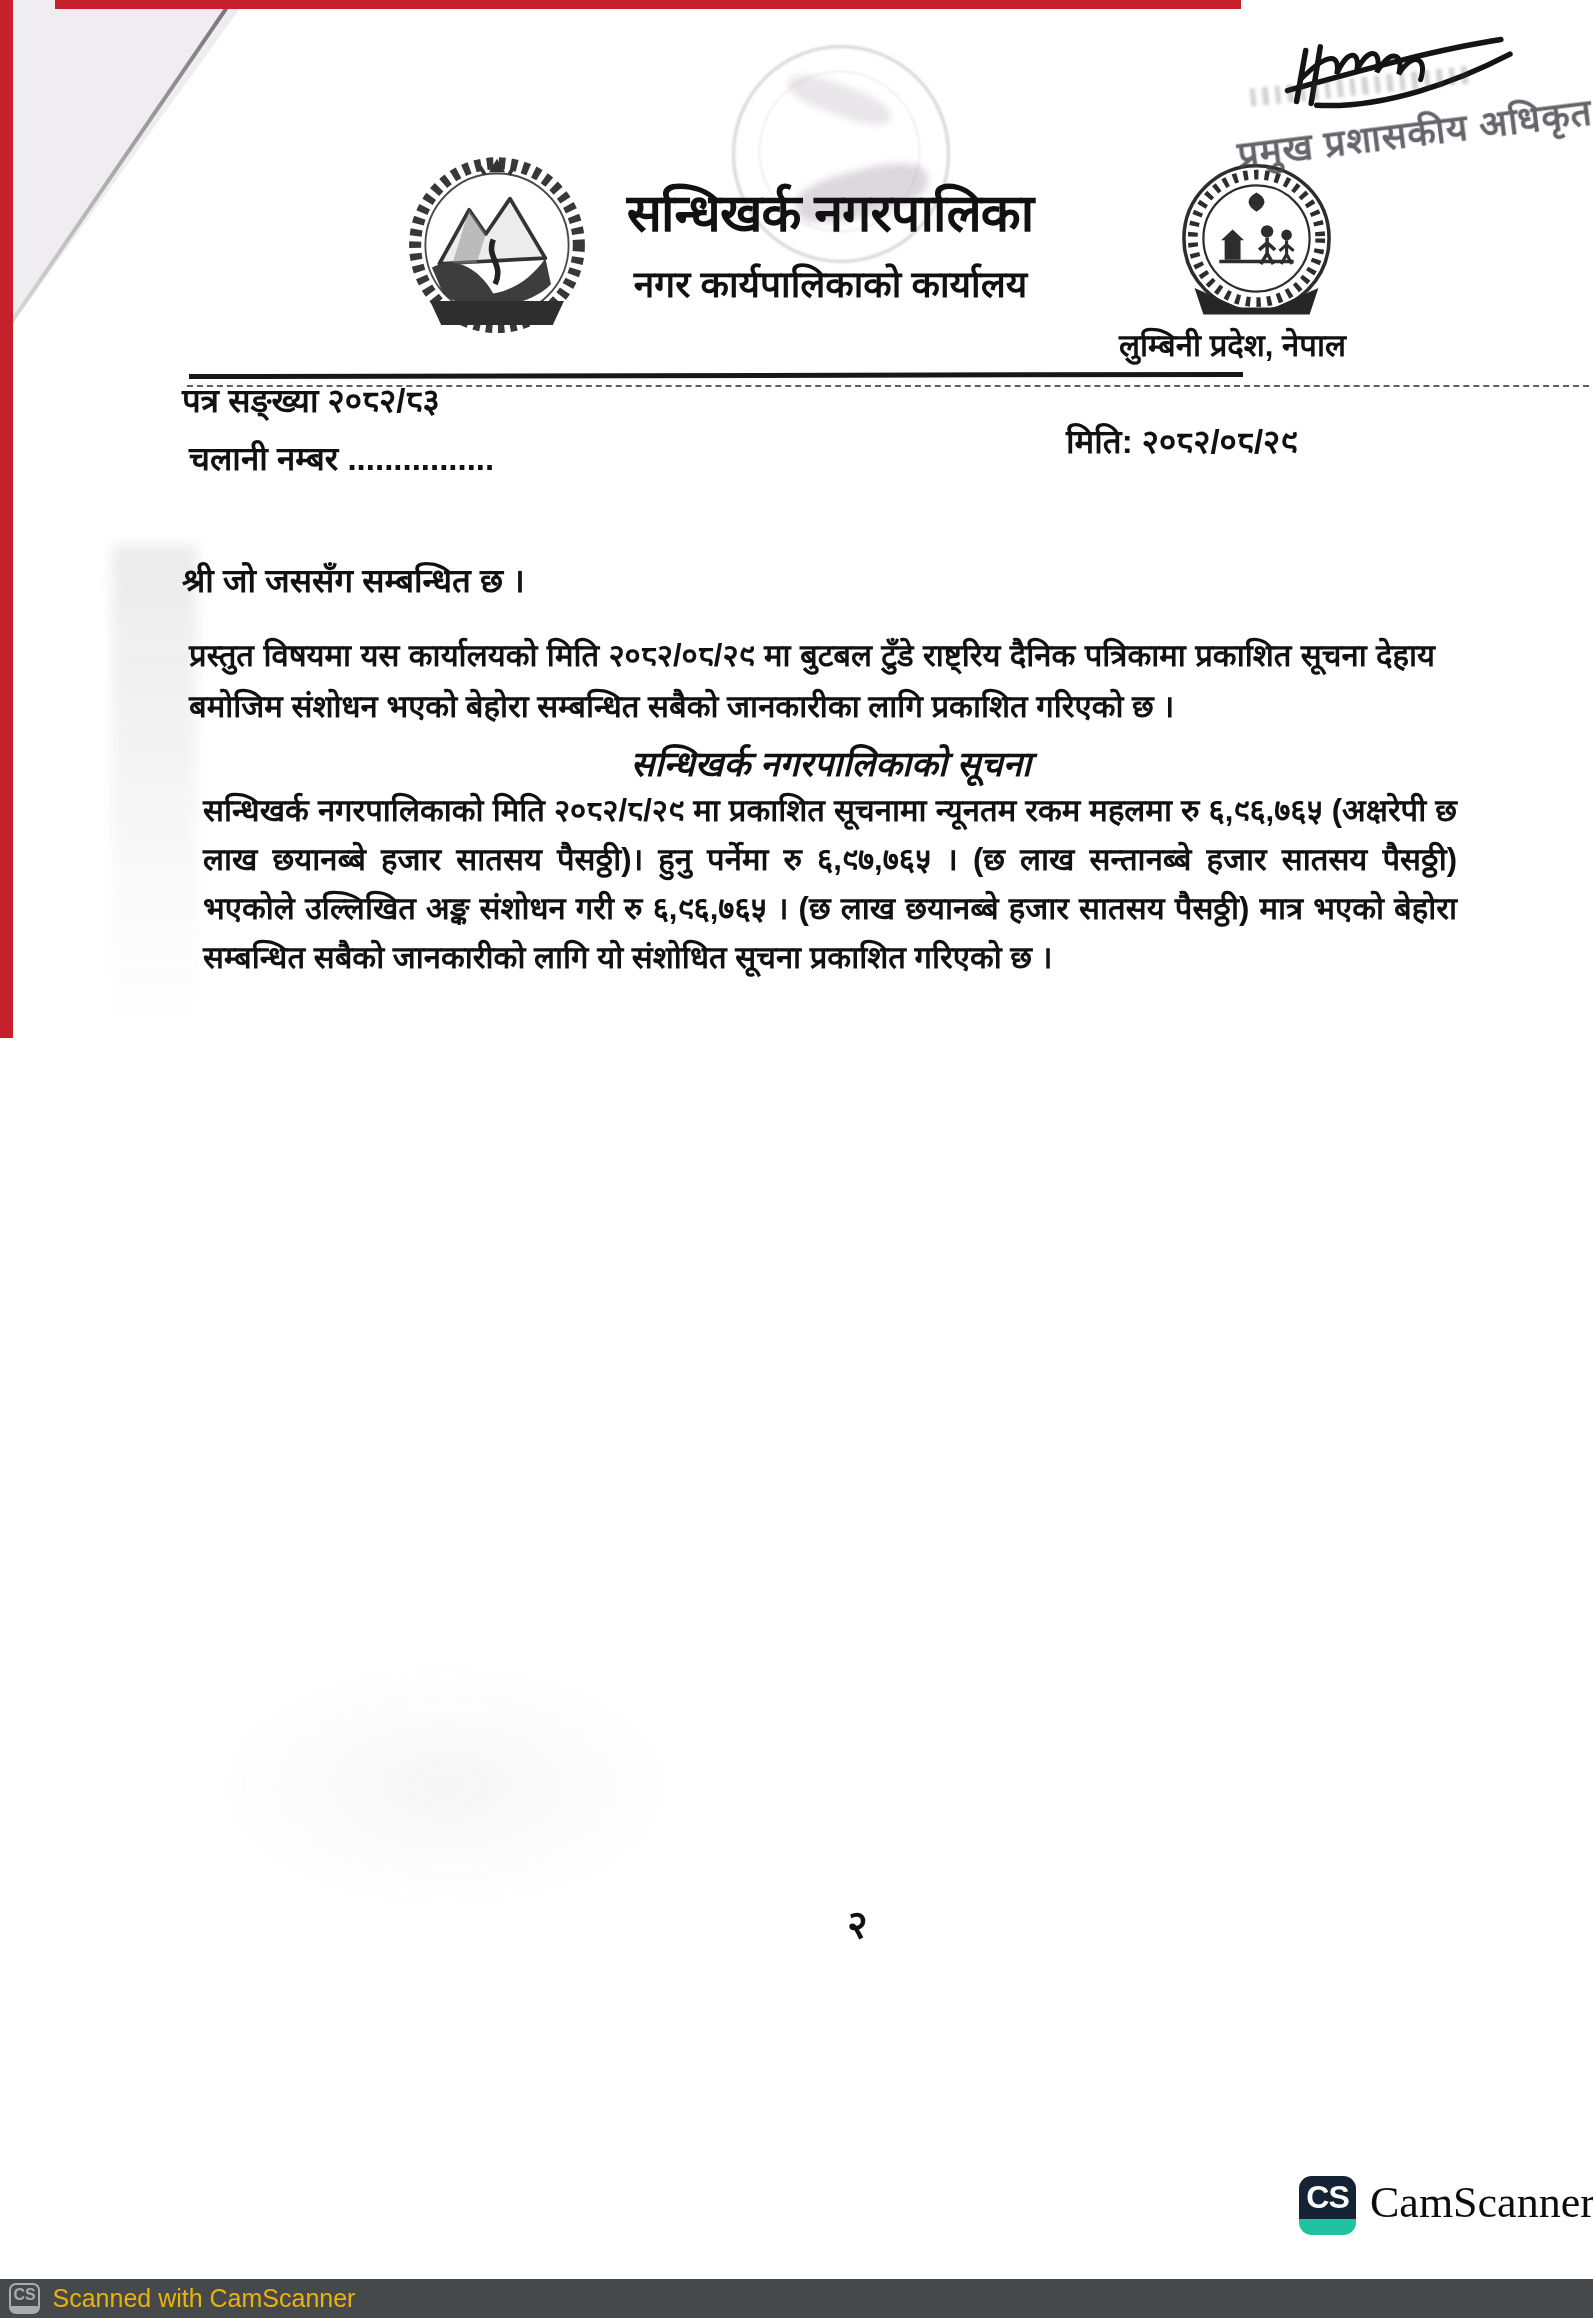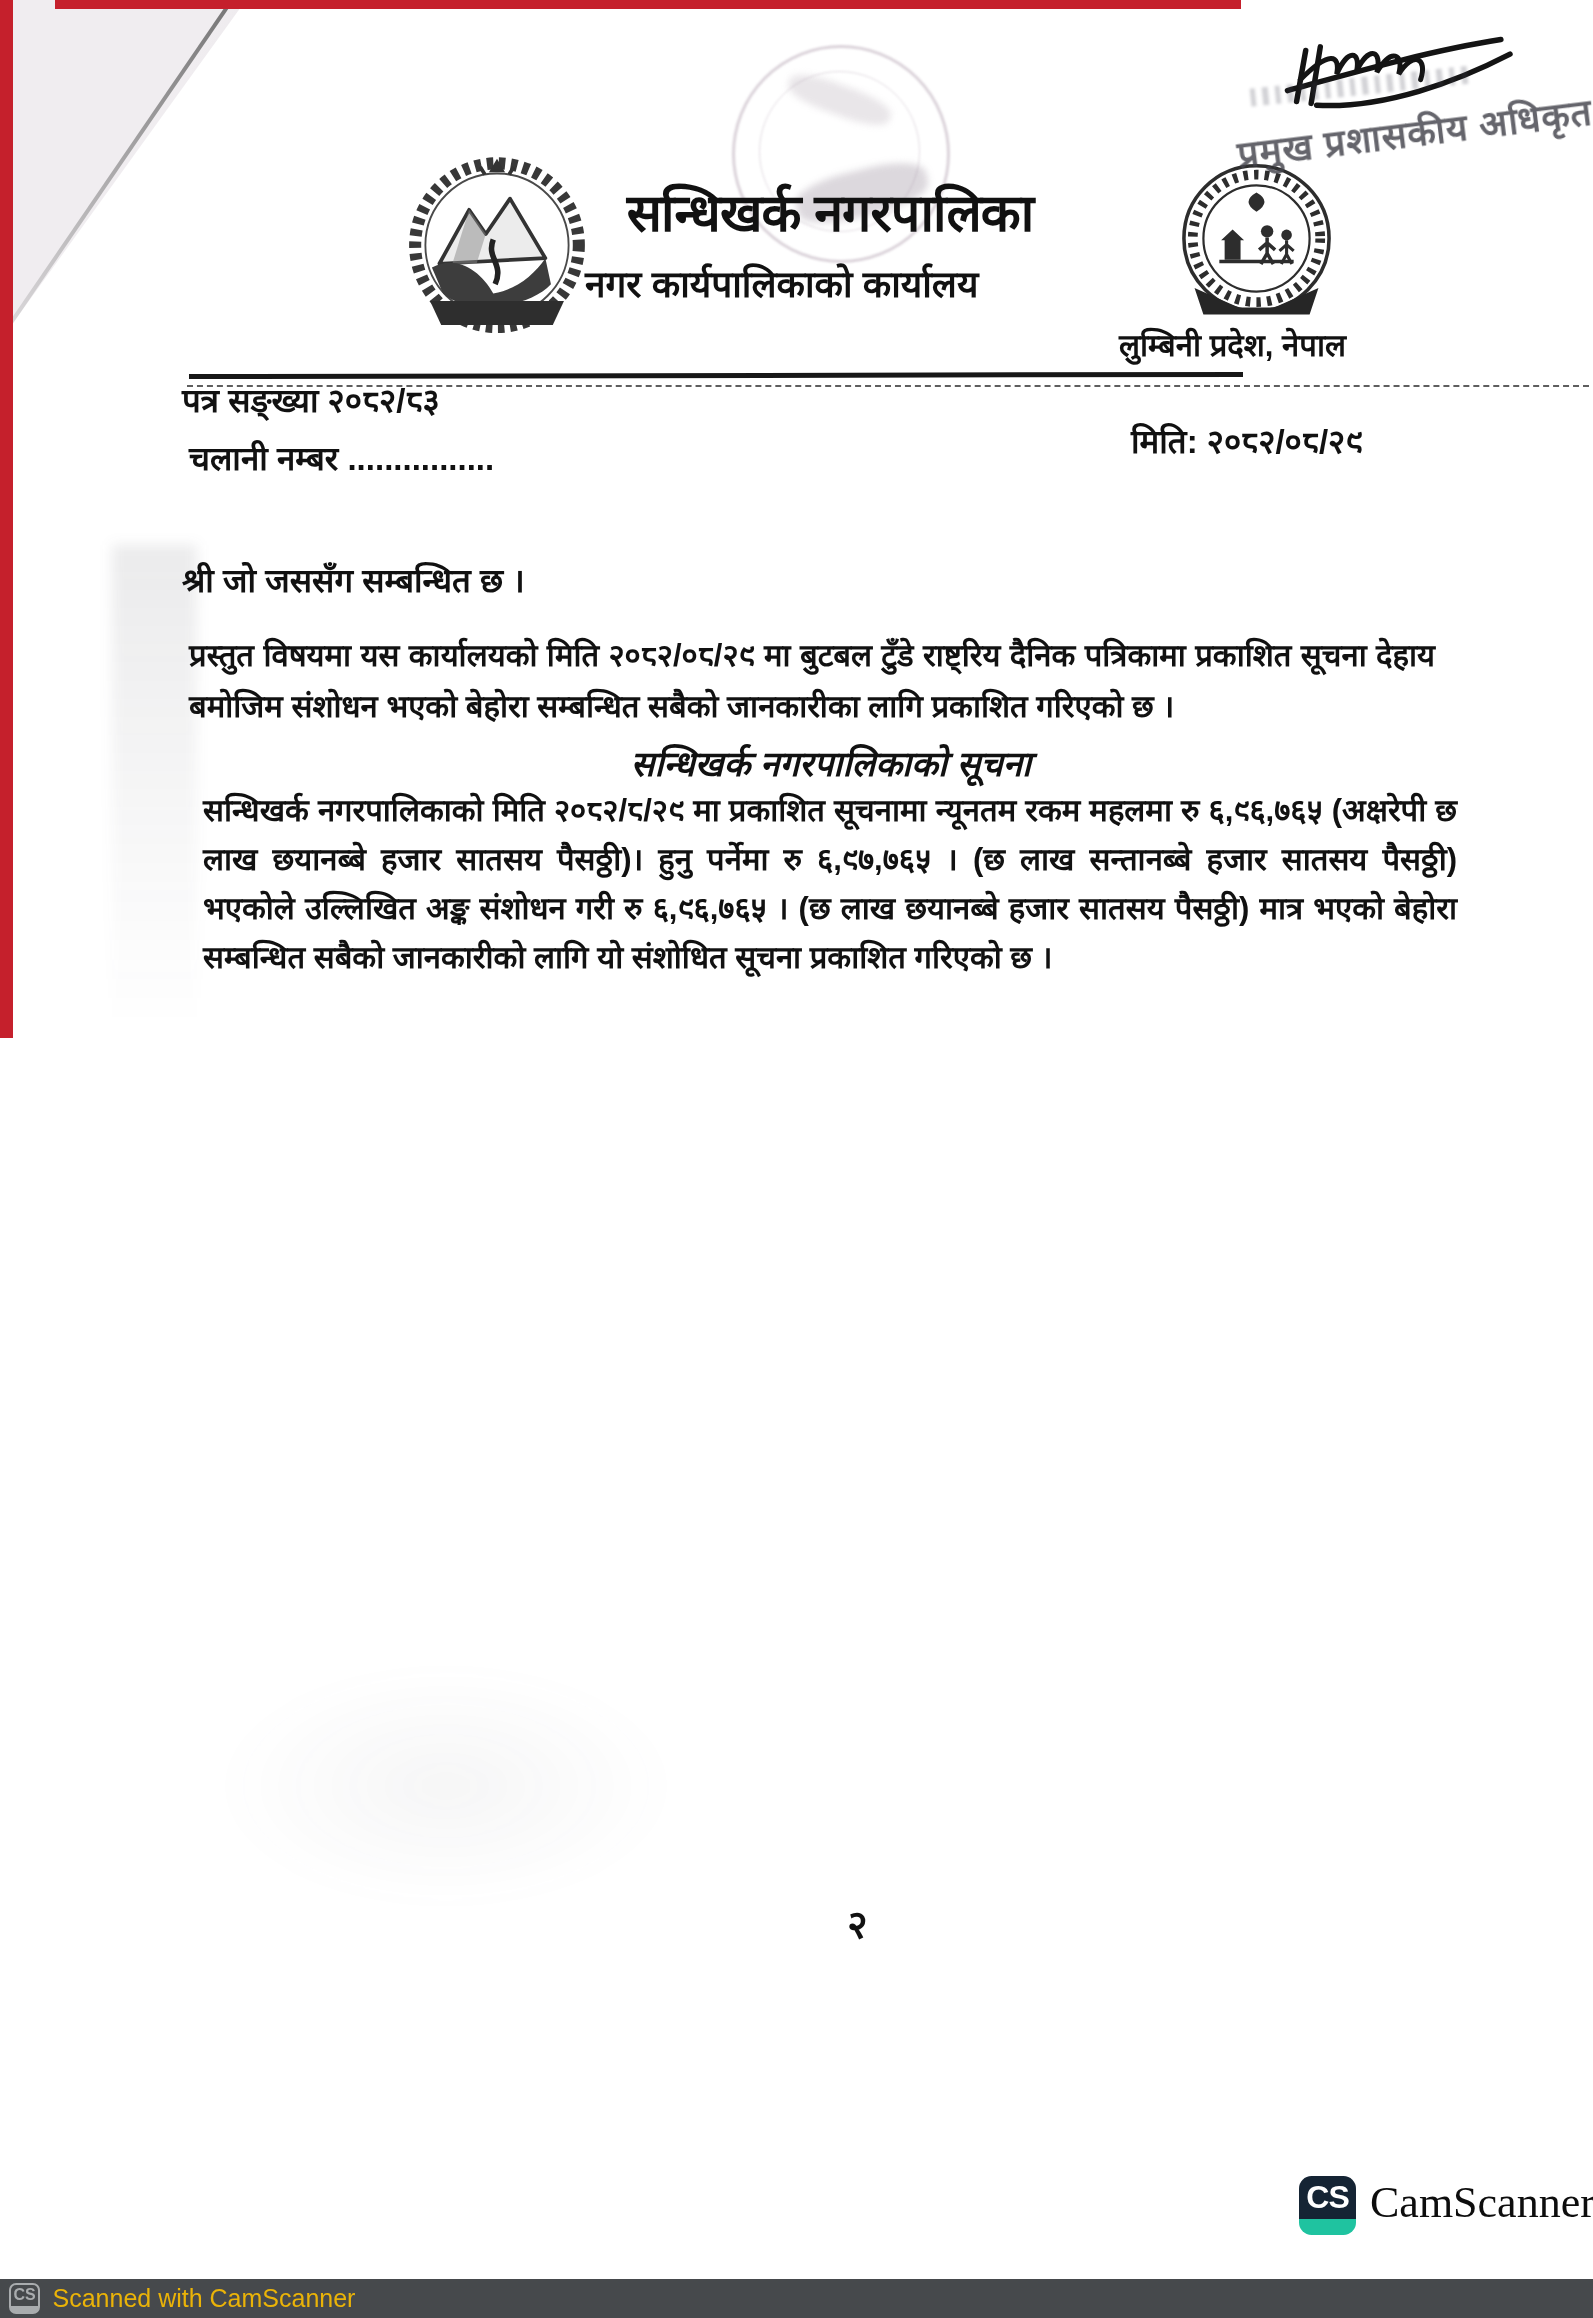--- a/index.html
+++ b/index.html
@@ -24,41 +24,41 @@
         border:3.6px solid rgba(152,128,150,.35);filter:blur(0.9px);}
   .ghost-stamp-inner{left:759px;top:71px;width:159px;height:159px;border-radius:50%;
         border:1.8px solid rgba(152,128,150,.28);filter:blur(0.9px);}
   .ghost-blot1{left:795px;top:170px;width:134px;height:46px;background:rgba(95,78,100,.22);
         filter:blur(3.6px);transform:rotate(-14deg);border-radius:40%;}
   .ghost-blot2{left:786px;top:85px;width:107px;height:30px;background:rgba(120,100,120,.16);
         filter:blur(3.6px);transform:rotate(20deg);border-radius:40%;}
 
   
   .title{left:562px;top:175px;width:536px;text-align:center;font-size:52px;font-weight:700;letter-spacing:-0.9px;}
-  .office{left:585px;top:257px;width:491px;text-align:left;font-size:37px;font-weight:700;}
+  .office{left:585px;top:257px;width:491px;text-align:center;font-size:37px;font-weight:700;}
   .addr{left:629px;top:316px;width:402px;text-align:center;font-size:31px;font-weight:700;}
   .province{left:1119px;top:323px;width:348px;font-size:31px;font-weight:700;}
 
   .emblem{left:404px;top:154px;width:186px;height:186px;filter:blur(0.4px);}
   .seal{left:1168px;top:157px;width:177px;height:177px;filter:blur(0.4px);}
   .signature{left:1282px;top:14.3px;width:259px;height:114px;}
 
   .stamp-text{left:1236px;top:104px;width:393px;font-size:37px;font-weight:700;color:#44444c;
         opacity:.82;transform:rotate(-7deg);filter:blur(0.4px);white-space:nowrap;letter-spacing:0.9px;}
   .stamp-smudge{left:1250px;top:77px;width:223px;height:18px;opacity:.3;transform:rotate(-6deg);filter:blur(1.8px);
         background:repeating-linear-gradient(90deg,rgba(70,70,85,.8) 0 5.4px,rgba(70,70,85,0) 5.4px 12.5px);}
 
   
   .rule-solid{left:189px;top:373px;width:1054px;height:5.4px;background:#171717;transform:rotate(-.12deg);}
   .rule-dashed{left:187px;top:385px;width:1402px;height:0;border-top:2.7px dashed rgba(40,40,40,.75);}
 
   
   .letter-no{left:182px;top:377px;font-size:33px;font-weight:700;}
   .dispatch{left:189px;top:435px;font-size:33px;font-weight:700;}
-  .date{left:1131px;top:418px;font-size:33px;font-weight:700;}
+  .date{left:1066px;top:418px;font-size:33px;font-weight:700;}
 
   .subject{left:375px;top:500px;width:937px;text-align:center;font-size:34px;font-weight:700;}
   .salutation{left:182px;top:557px;font-size:33px;font-weight:700;}
 
   .para1{left:189px;top:630px;width:1246px;font-size:31px;line-height:51px;font-weight:600;text-align:justify;}
   .notice-heading{left:304px;top:739px;width:1054px;text-align:center;font-size:35px;font-weight:700;font-style:italic;}
   .para2{left:183px;top:786px;width:1254px;font-size:31px;line-height:49px;font-weight:600;text-align:justify;margin-left:20px;}
 
   .page-num{left:804px;top:1896px;width:107px;text-align:center;font-size:39px;font-weight:600;}
 

